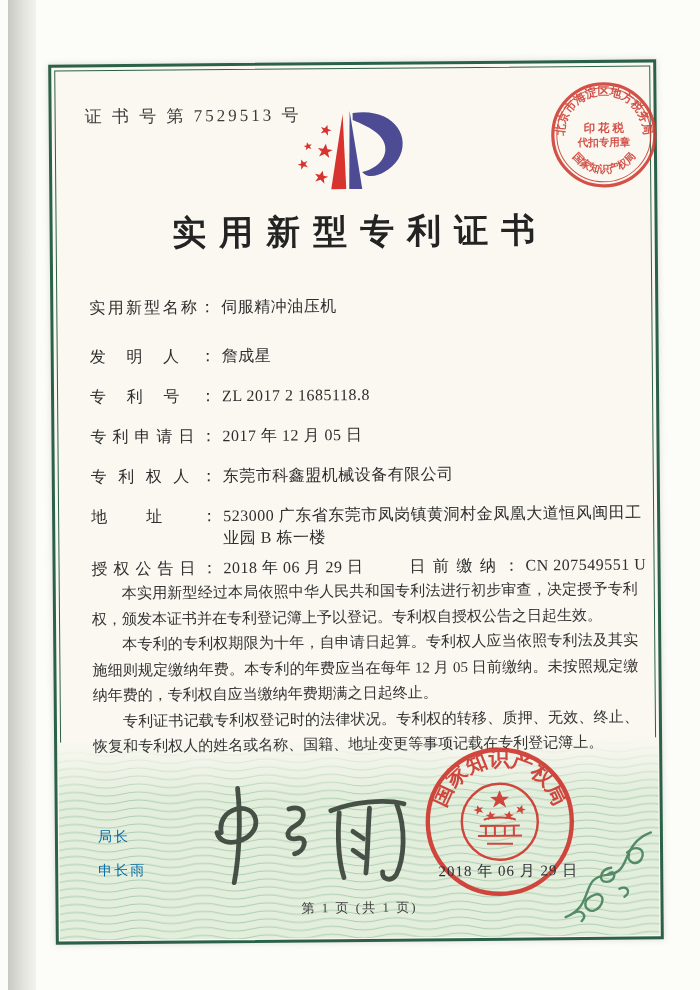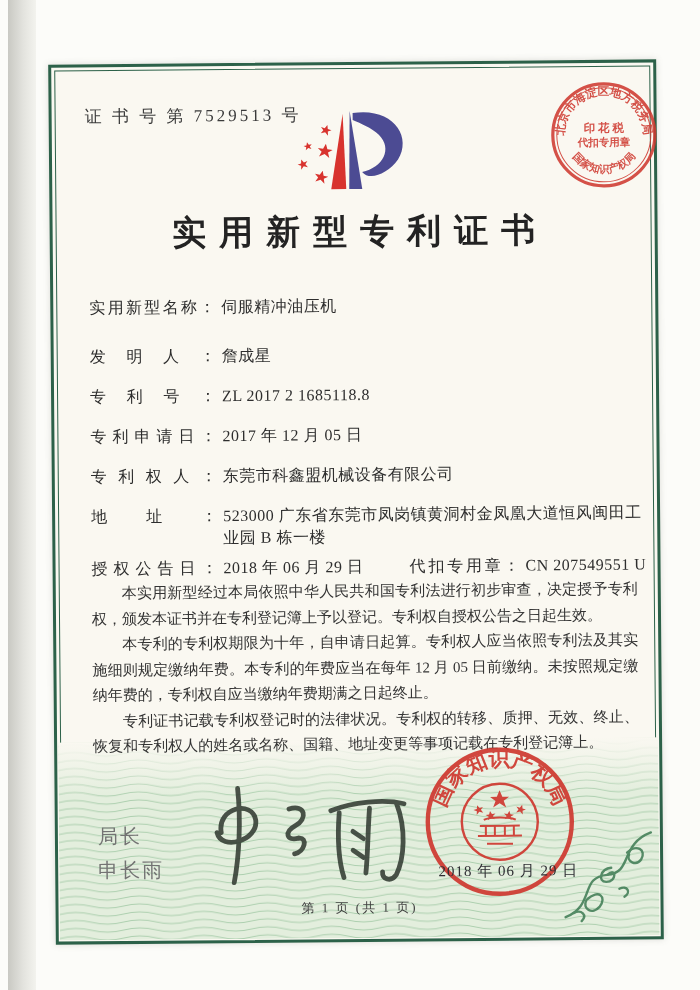--- a/index.html
+++ b/index.html
@@ -51,21 +51,21 @@
   .pair2{display:flex;margin-left:46px;}
   .pair2 .flabel{width:110px;flex:0 0 110px;}
   .paras{
     position:absolute;left:36px;top:514px;width:546px;
     font-size:15px;line-height:25.5px;text-align:justify;color:#333;
   }
   .paras p{margin:0;text-indent:2em;}
   .sig-block{
     position:absolute;left:40px;top:752px;
     font-family:"Liberation Sans","DejaVu Sans",sans-serif;
-    font-size:20px;color:#737373;letter-spacing:2px;line-height:34px;
+    font-size:14px;color:#0369a1;letter-spacing:2px;line-height:34px;
   }
   .signature{position:absolute;left:132px;top:712px;width:230px;height:115px;}
   .seal{position:absolute;left:364px;top:680px;width:156px;height:156px;opacity:.93;}
   .seal-date{
     position:absolute;left:366px;top:798px;width:168px;text-align:center;
     font-size:15px;letter-spacing:1px;color:#2e2e33;
   }
   .flourish{position:absolute;right:5px;bottom:6px;width:96px;height:102px;}
   .footer{
     position:absolute;left:0;right:0;top:834px;text-align:center;
@@ -151,21 +151,21 @@
       <span class="fvalue">东莞市科鑫盟机械设备有限公司</span>
     </div>
     <div class="frow addr">
       <span class="flabel">地址：</span>
       <span class="fvalue">523000 广东省东莞市凤岗镇黄洞村金凤凰大道恒风闽田工业园 B 栋一楼</span>
     </div>
     <div class="frow">
       <span class="flabel">授权公告日：</span>
       <span class="fvalue">2018 年 06 月 29 日</span>
       <span class="pair2">
-        <span class="flabel">代扣专用章：</span>
+        <span class="flabel">日前缴纳：</span>
         <span class="fvalue">CN 207549551 U</span>
       </span>
     </div>
   </div>
 
   <div class="paras">
     <p>本实用新型经过本局依照中华人民共和国专利法进行初步审查，决定授予专利权，颁发本证书并在专利登记簿上予以登记。专利权自授权公告之日起生效。</p>
     <p>本专利的专利权期限为十年，自申请日起算。专利权人应当依照专利法及其实施细则规定缴纳年费。本专利的年费应当在每年 12 月 05 日前缴纳。未按照规定缴纳年费的，专利权自应当缴纳年费期满之日起终止。</p>
     <p>专利证书记载专利权登记时的法律状况。专利权的转移、质押、无效、终止、恢复和专利权人的姓名或名称、国籍、地址变更等事项记载在专利登记簿上。</p>
   </div>

